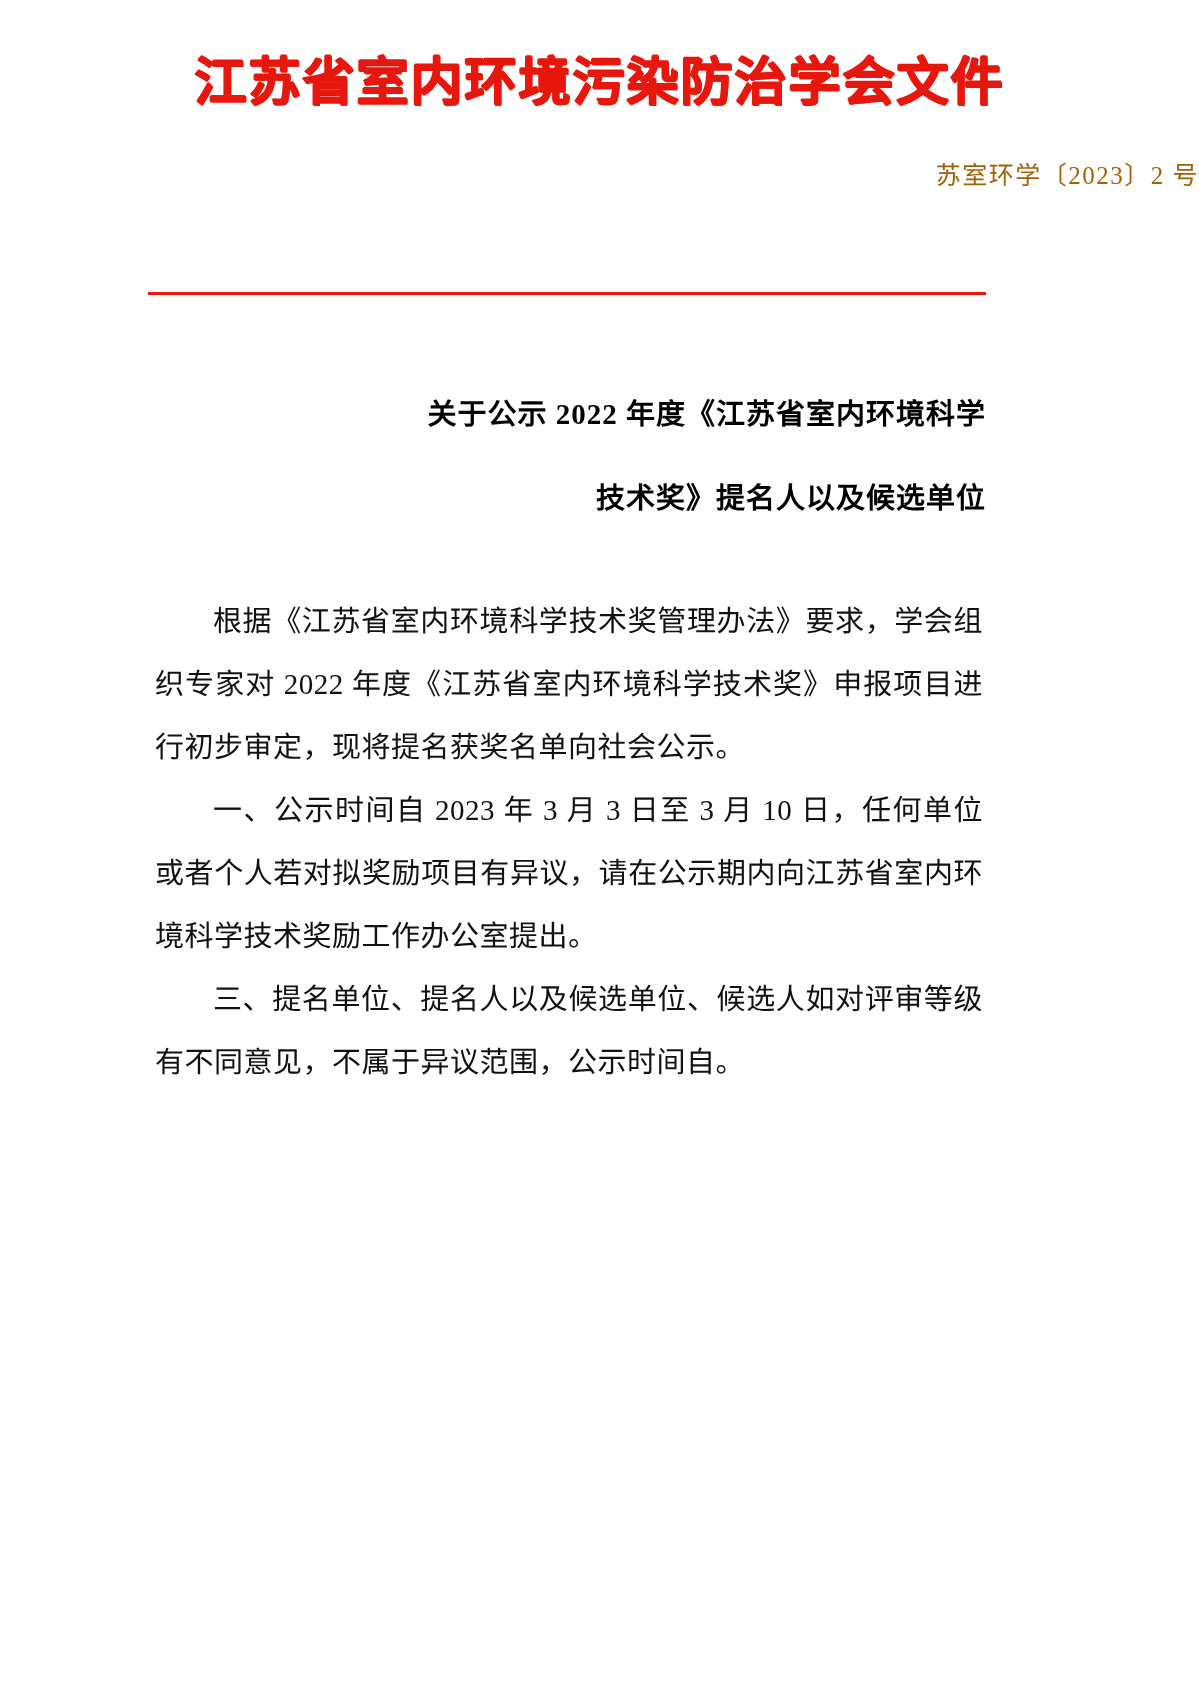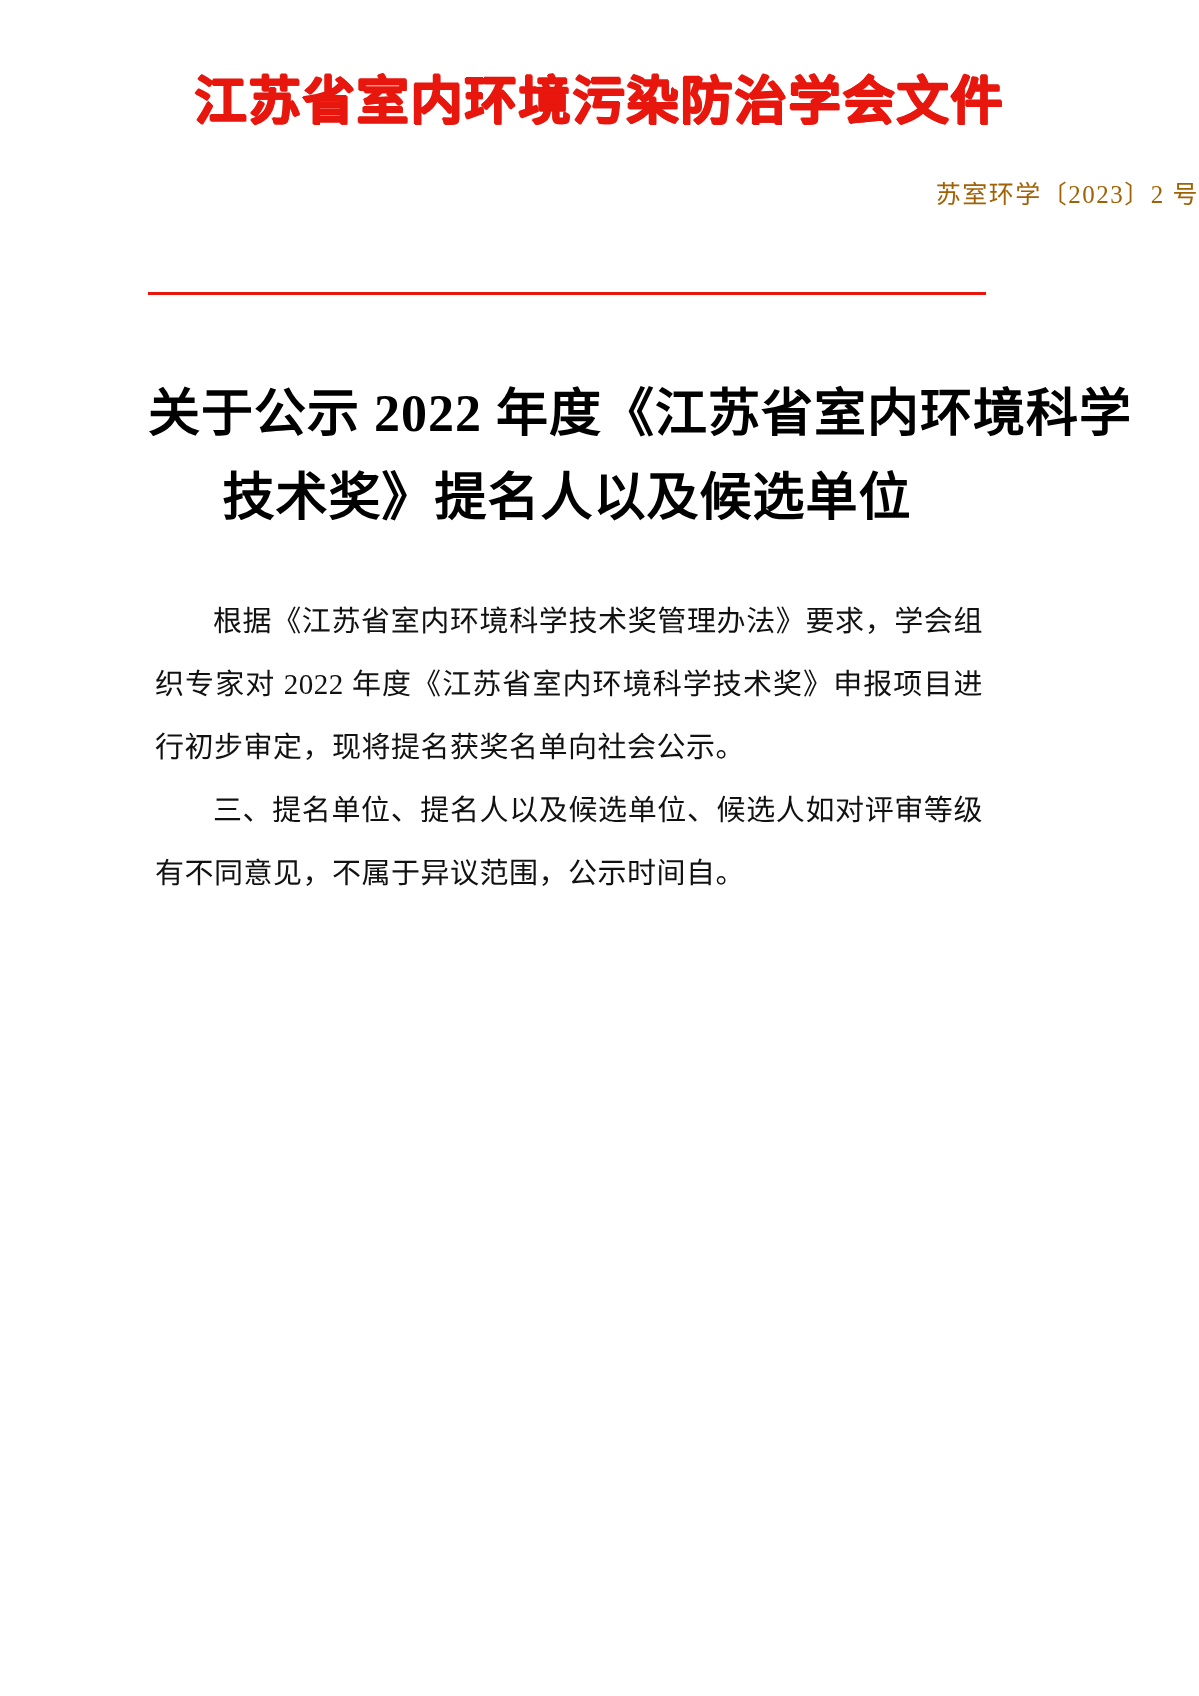--- a/index.html
+++ b/index.html
@@ -24,21 +24,21 @@
 
   
   .letterhead {
     position: absolute;
     left: 0;
     top: 0;
     width: 1199px;
   }
   .org-title {
     margin: 0;
-    padding-top: 72px;
+    padding-top: 53px;
     text-align: center;
     color: #e8170e;
     font-family: "Liberation Serif", "DejaVu Serif", serif;
     font-weight: 700;
     font-size: 52px;
     letter-spacing: 2px;
     line-height: 1.15;
     white-space: nowrap;
     text-shadow:
        1px 0 0 #e8170e,
@@ -65,24 +65,24 @@
     height: 3px;
     background: #e8170e;
   }
 
   
   .doc-title {
     position: absolute;
     left: 148px;
     top: 372px;
     width: 838px;
-    text-align: center;
+    text-align: right;
     font-family: "Liberation Serif", "DejaVu Serif", serif;
     font-weight: 700;
-    font-size: 52px;
+    font-size: 29px;
     line-height: 84px;
     letter-spacing: 1px;
     color: #000000;
   }
   .doc-title .tline { display: block; white-space: nowrap; }
 
   
   .body-text {
     position: absolute;
     left: 155px;
@@ -133,17 +133,18 @@
 
   <div class="red-rule"></div>
 
   <div class="doc-title">
     <span class="tline">关于公示 2022 年度《江苏省室内环境科学</span>
     <span class="tline">技术奖》提名人以及候选单位</span>
   </div>
 
   <div class="body-text">
     <p>根据《江苏省室内环境科学技术奖管理办法》要求，学会组织专家对 2022 年度《江苏省室内环境科学技术奖》申报项目进行初步审定，现将提名获奖名单向社会公示。</p>
+    <p>一、公示时间自 2023 年 3 月 3 日至 3 月 10 日，任何单位或者个人若对拟奖励项目有异议，请在公示期内向江苏省室内环境科学技术奖励工作办公室提出。</p>
     <p>三、提名单位、提名人以及候选单位、候选人如对评审等级有不同意见，不属于异议范围，公示时间自。</p>
   </div>
 
 
 </div>
 
 </body></html>

